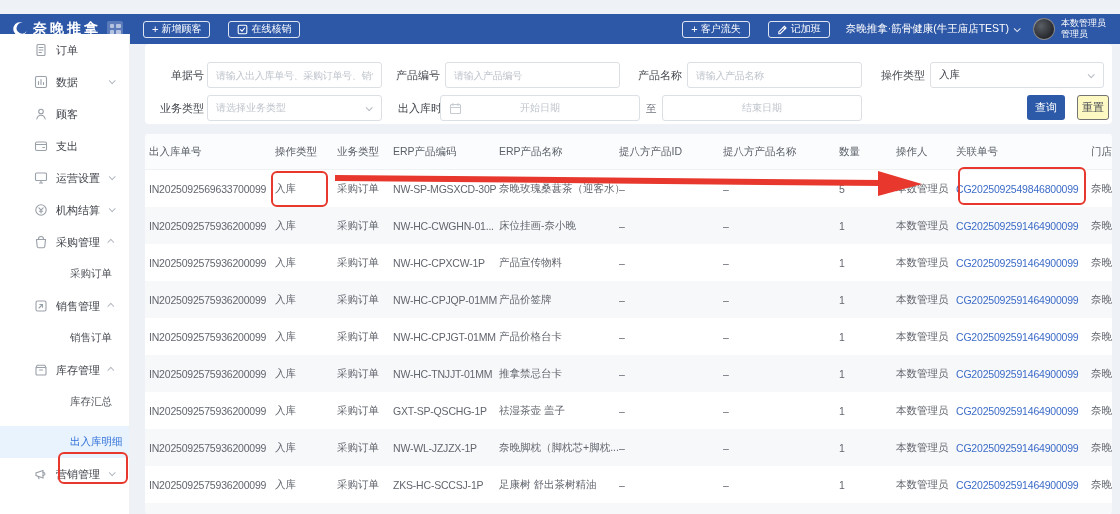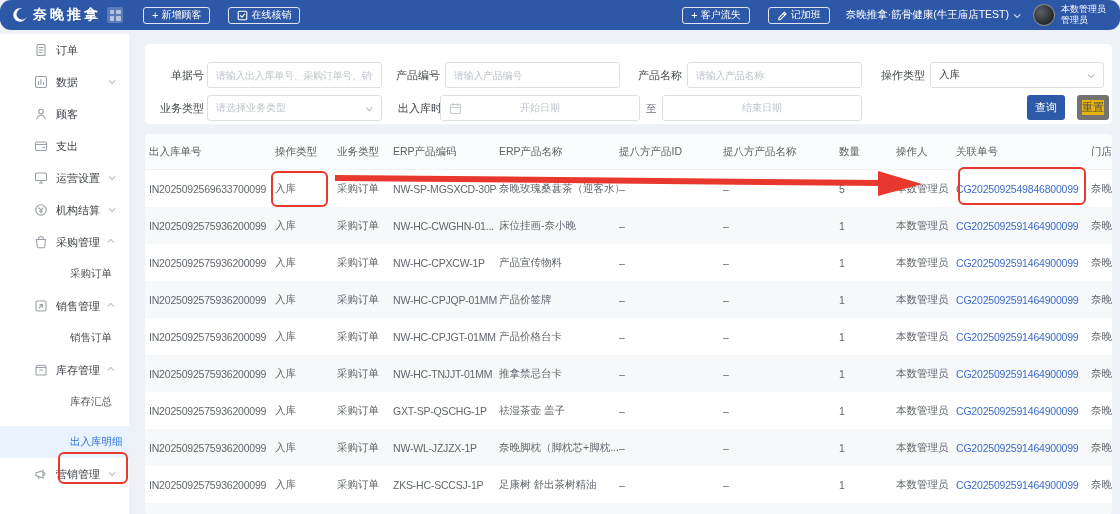--- a/index.html
+++ b/index.html
@@ -1,21 +1,21 @@
 <!DOCTYPE html>
 <html><head>
 <meta charset="utf-8">
 <style>
   * { box-sizing: border-box; margin: 0; padding: 0; }
   html,body { width:1120px; height:514px; overflow:hidden; }
   body { font-family:"Liberation Sans","DejaVu Sans",sans-serif; background:#eef1f5; position:relative; }
 
   
-  .topbar { position:absolute; top:0; left:0; width:1120px; height:30px; background:#2d57a7;
-            display:flex; align-items:center; color:#fff;border-radius:11px; }
+  .topbar { position:absolute; top:14px; left:0; width:1120px; height:30px; background:#2d57a7;
+            display:flex; align-items:center; color:#fff; }
   .moon-wrap { margin-left:12px; display:flex; align-items:center; }
   .logo-text { margin-left:5px; font-size:14px; font-weight:bold; letter-spacing:3px; white-space:nowrap; }
   .logo-badge { margin-left:6px; width:16px; height:16px; background:rgba(255,255,255,.22); border-radius:2px;
                 display:grid; grid-template-columns:1fr 1fr; gap:1.5px; padding:2.5px; }
   .logo-badge i { background:rgba(255,255,255,.55); border-radius:1px; }
   .tb-btn { height:17px; border:1px solid rgba(255,255,255,.85); border-radius:3px; font-size:10px;
             display:flex; align-items:center; gap:3px; padding:0 8px; cursor:pointer; white-space:nowrap; }
   .tb-btn .plus { font-size:11px; line-height:10px; }
   .spacer { flex:1; }
   .org { display:flex; align-items:center; gap:5px; font-size:10.5px; margin-left:16px; cursor:pointer; white-space:nowrap; }
@@ -47,21 +47,21 @@
   input.f-box::placeholder { color:#bfc4cc; letter-spacing:-0.3px; }
   .f-select { justify-content:flex-start; cursor:pointer; }
   .f-select .chev { color:#b6bbc2; position:absolute; right:10px; top:10px; }
   .f-select .val { color:#3f434a; font-size:10.5px; }
   .f-date { justify-content:center; cursor:pointer; position:absolute; }
   .f-date .cal { position:absolute; left:8px; top:6px; color:#c6cad1; }
   .f-sep { position:absolute; font-size:10.5px; color:#6f747d; line-height:26px; }
   .btn { position:absolute; height:25px; border-radius:3px; font-size:11px; display:flex; align-items:center;
          justify-content:center; cursor:pointer; }
   .btn-primary { background:#2d5aa8; color:#fff; }
-  .btn-plain { background:#eab308; border:5px solid #737373; color:#4a4e55; }
+  .btn-plain { background:#fef9c3; border:1px solid #737373; color:#4a4e55; }
 
   
   .table-card { position:absolute; left:145px; top:134px; width:967px; height:380px; background:#fff;
                 border-radius:4px; overflow:hidden; }
   .tgrid { display:grid; grid-template-columns:126px 62px 56px 106px 120px 104px 116px 57px 60px 135px 1fr;
            align-items:center; padding-left:4px; }
   .thead { height:36px; background:#fbfcfd; border-bottom:1px solid #f0f1f3; font-size:10.5px; font-weight:normal; color:#5c6169; }
   .thead > div, .trow > div { overflow:hidden; white-space:nowrap; padding-right:8px; }
   .trow { height:37px; font-size:10.5px; color:#62666e; }
   .tbody .trow:nth-child(even) { background:#f7f8fa; }

